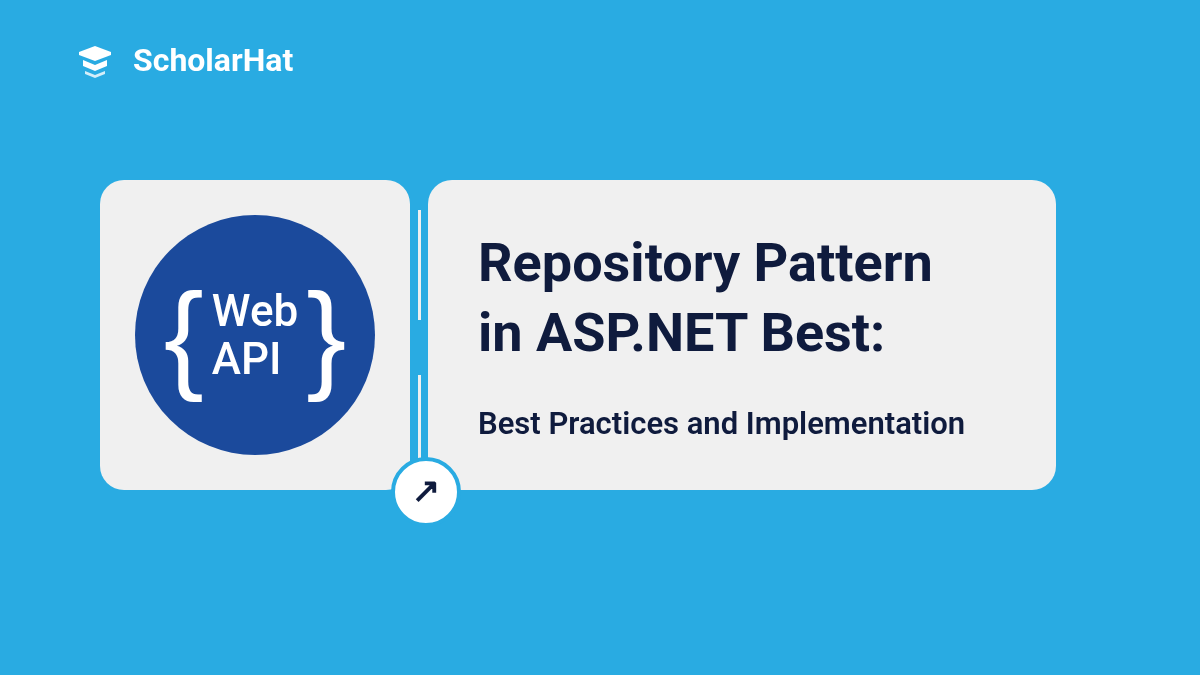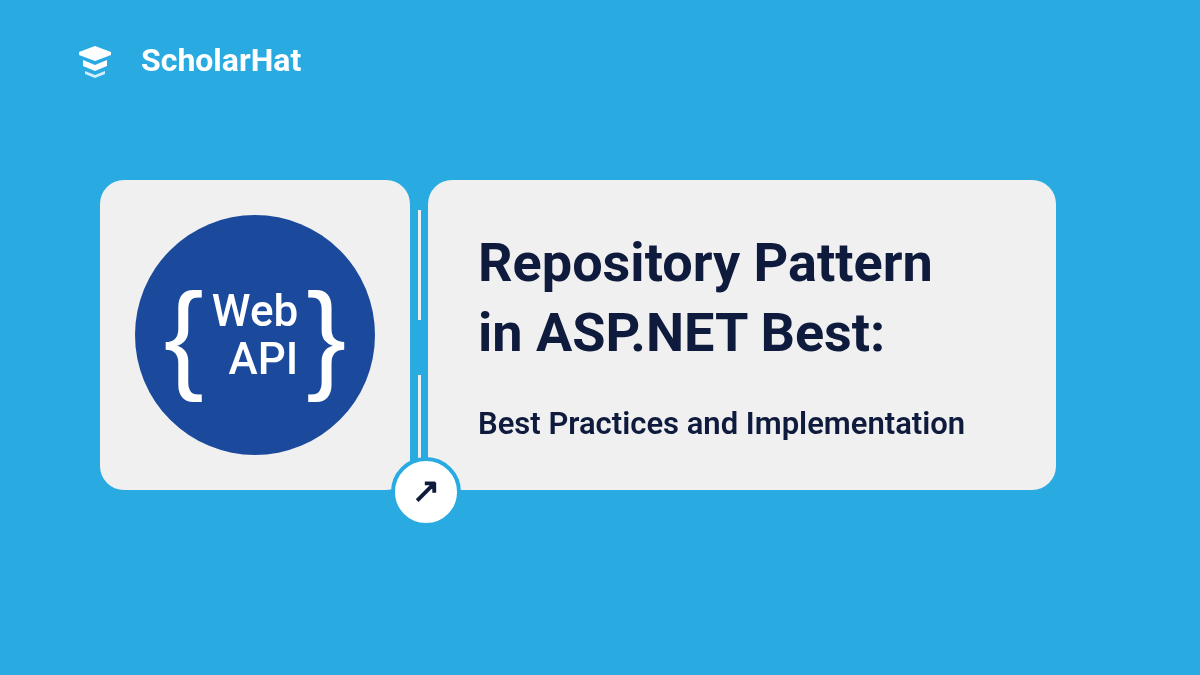--- a/index.html
+++ b/index.html
@@ -16,21 +16,21 @@
       position: relative;
       overflow: hidden;
     }
     
     .logo {
       position: absolute;
       top: 40px;
       left: 75px;
       display: flex;
       align-items: center;
-      gap: 26px;
+      gap: 18px;
       color: white;
     }
     
     .logo-icon {
       width: 40px;
       height: 40px;
     }
     
     .logo-text {
       font-size: 32px;
@@ -79,21 +79,21 @@
       font-size: 120px;
       color: white;
       font-weight: 300;
       line-height: 1;
       font-family: Arial, sans-serif;
     }
     
     .badge-text {
       display: flex;
       flex-direction: column;
-      align-items: flex-end;
+      align-items: flex-start;
       color: white;
       font-size: 44px;
       font-weight: 500;
       line-height: 1.1;
     }
     
     .connector {
       width: 18px;
       position: relative;
       display: flex;

